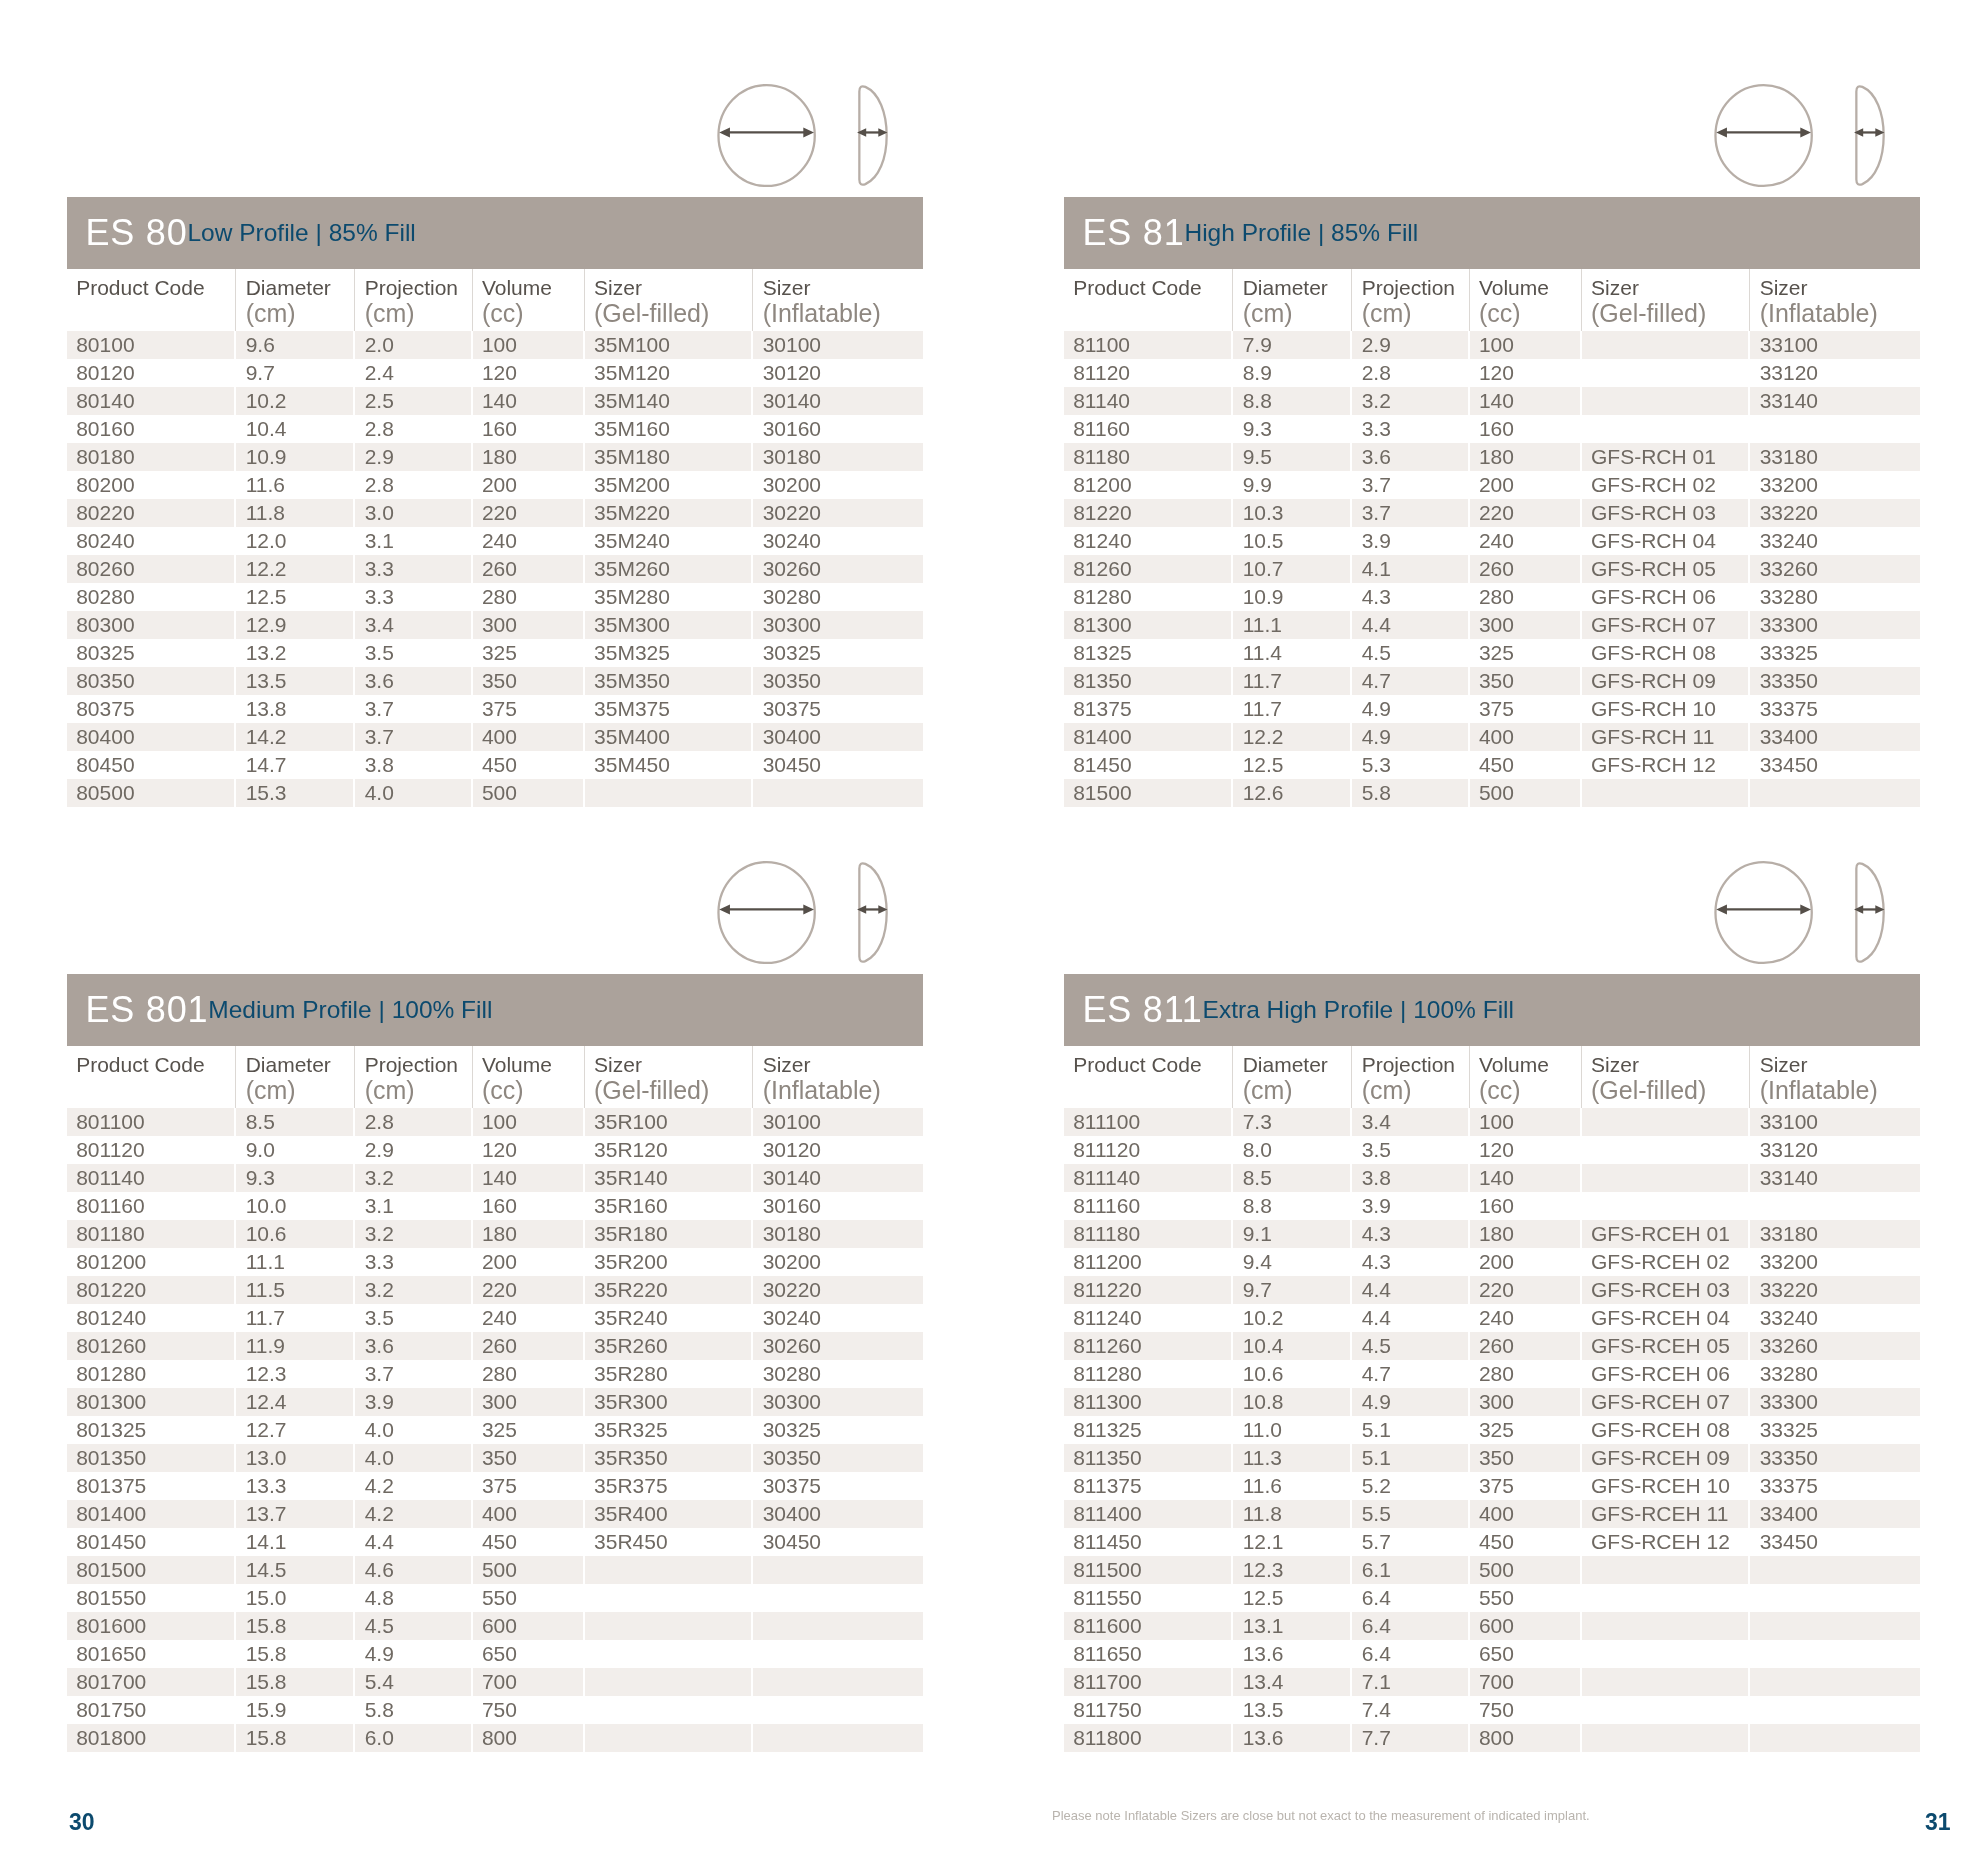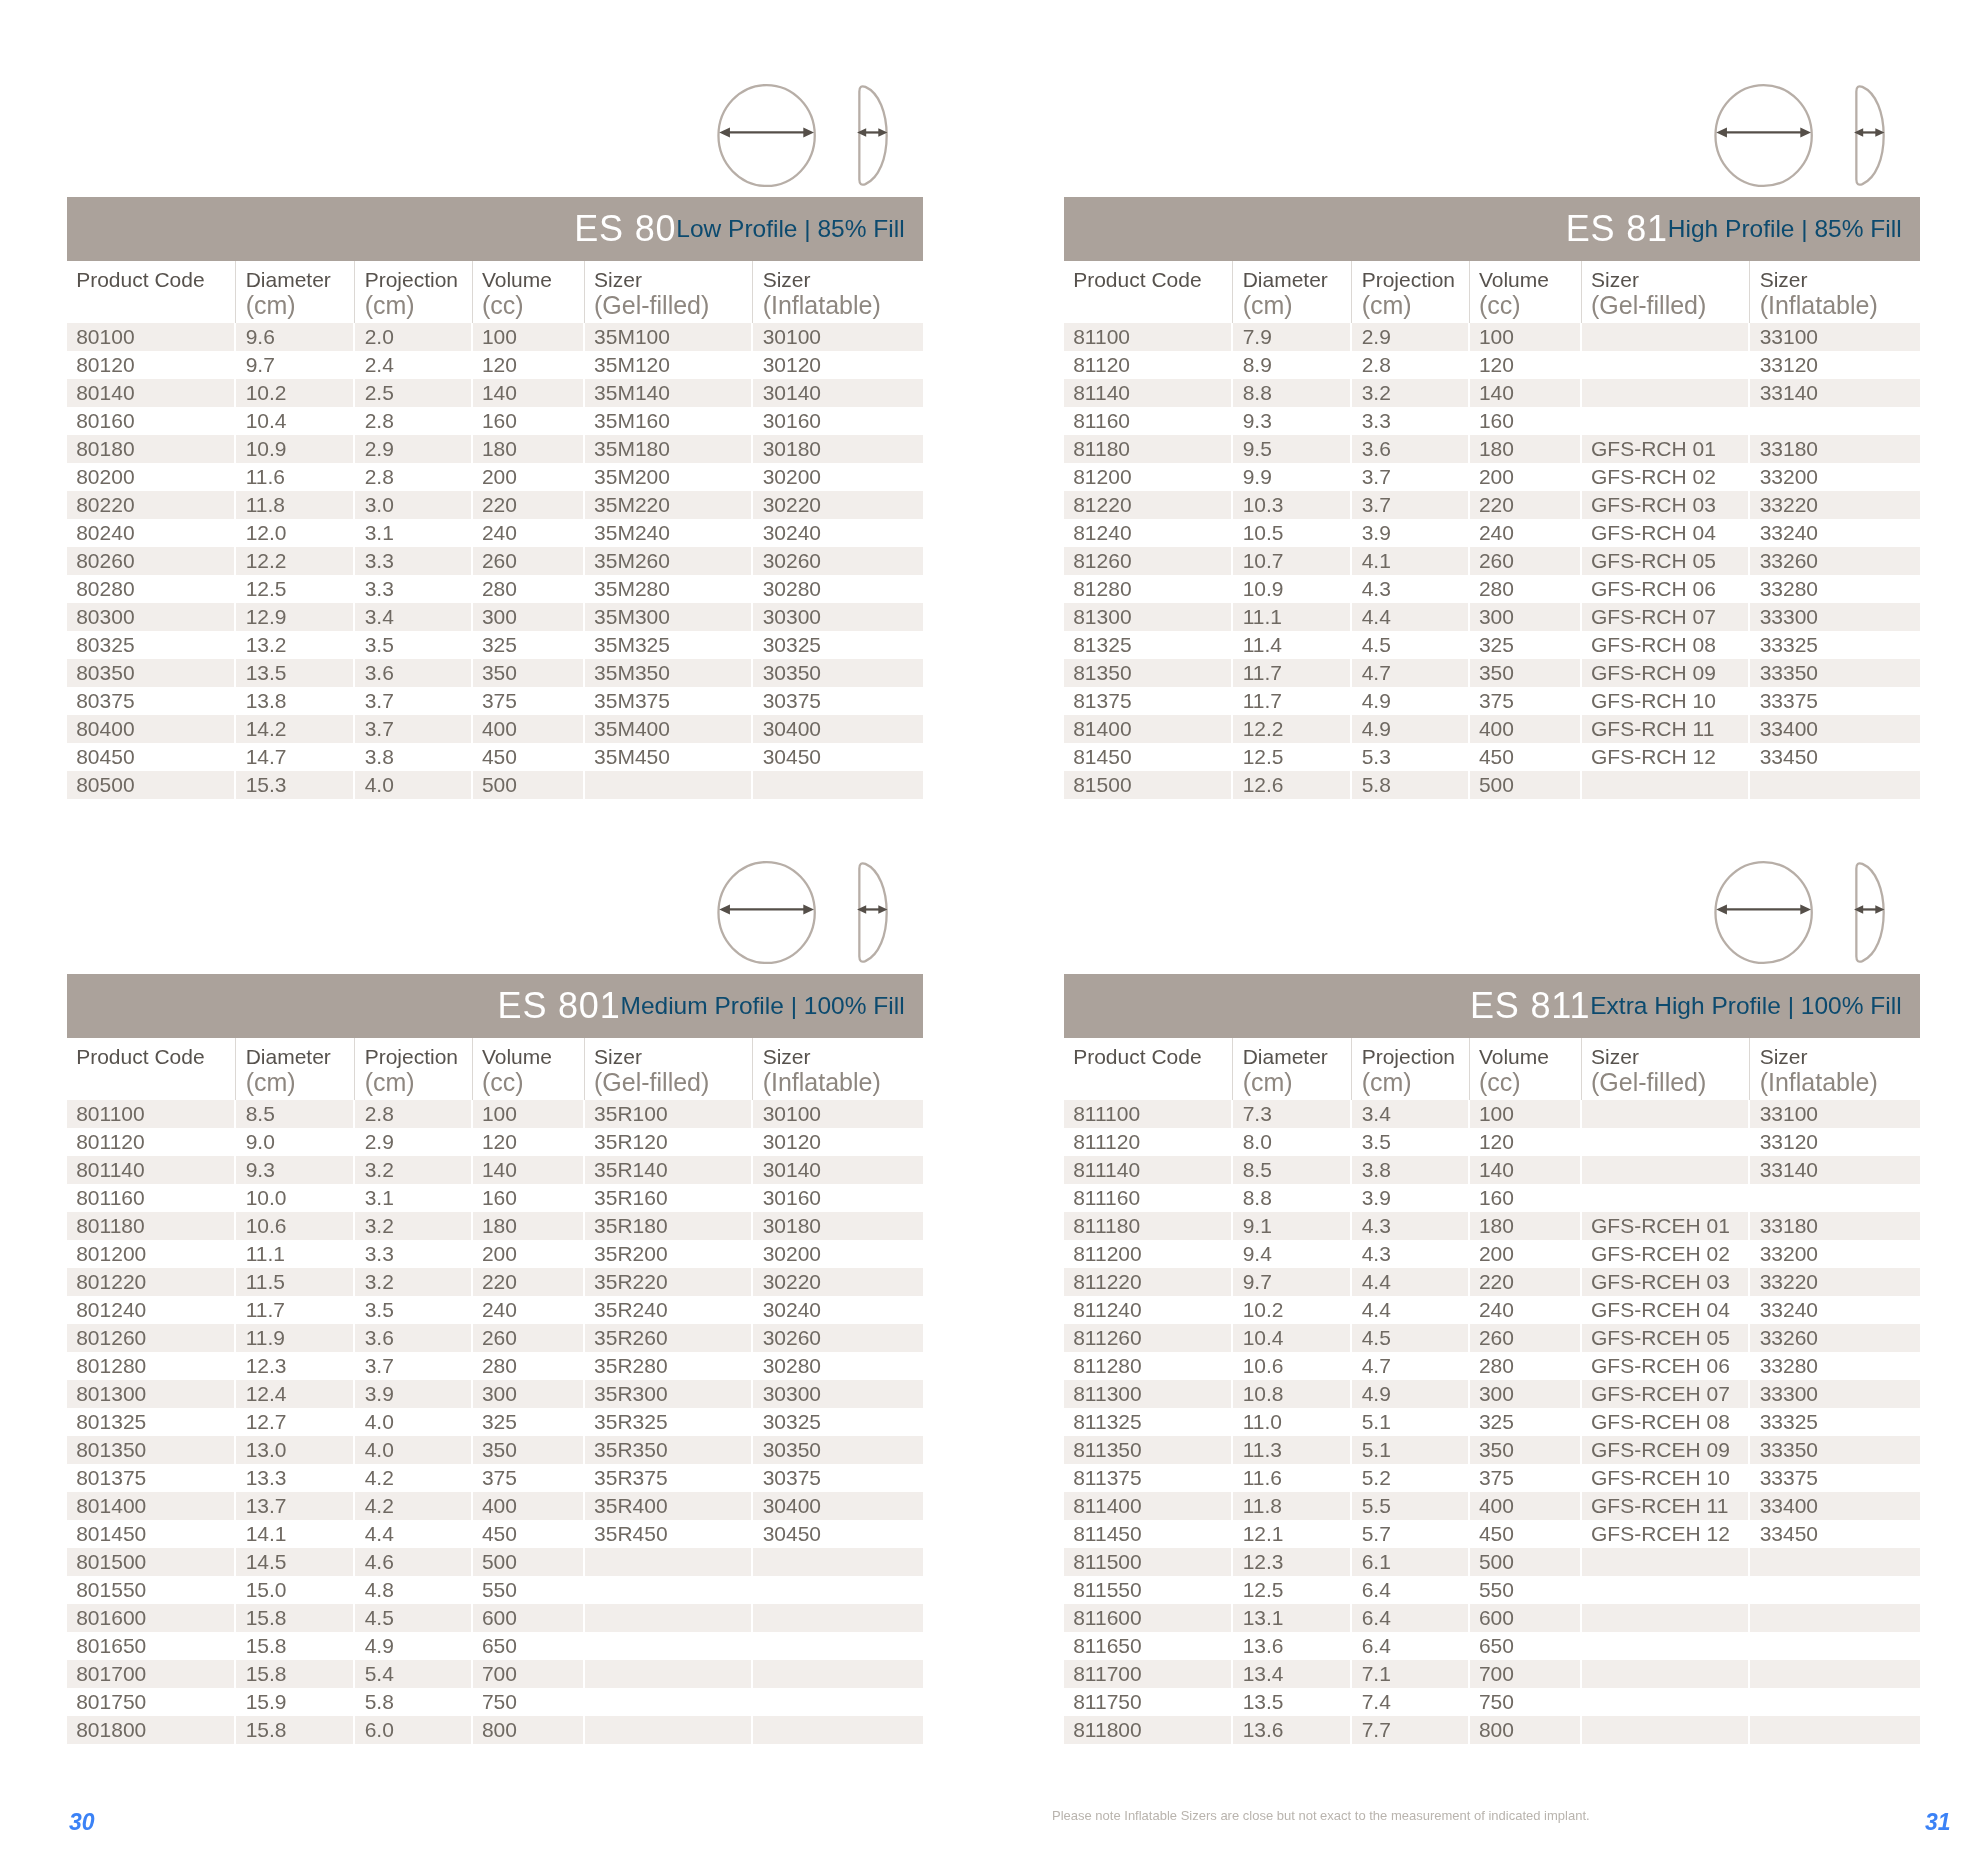--- a/index.html
+++ b/index.html
@@ -25,22 +25,22 @@
   #panel-es81  { left:1064px; top:82px;  }
   #panel-es801 { left:67px;   top:859px; }
   #panel-es811 { left:1064px; top:859px; }
 
   .diagrams {
     height:115px; box-sizing:border-box;
     display:flex; justify-content:flex-end; align-items:flex-end;
     gap:32px; padding-right:31px; padding-bottom:7.7px;
   }
   .titlebar {
-    height:64px; background:var(--bar);
-    display:flex; align-items:center; justify-content:flex-end;
+    height:72px; background:var(--bar);
+    display:flex; align-items:center; justify-content:flex-start;
     padding:0 18.4px; box-sizing:border-box;
   }
   .title    { color:#ffffff; font-size:36px; letter-spacing:0.8px; }
   .subtitle { color:#0c4a6e; font-size:24.5px; }
 
   .thead { display:flex; height:62px; background:#ffffff; }
   .thead .cell {
     box-sizing:border-box; padding:6.1px 0 0 9.2px;
     border-right:1.5px solid #dcd8d4;
   }
@@ -59,21 +59,21 @@
   .tbody .cell:last-child { border-right:none; }
 
   .c0 { width:19.8%; } .c1 { width:13.9%; } .c2 { width:13.7%; }
   .c3 { width:13.1%; } .c4 { width:19.7%; } .c5 { width:19.8%; }
 
   .footnote {
     position:absolute; left:1052px; top:1808px;
     font-size:13px; color:var(--footnote); white-space:nowrap;
   }
   .pagenum {
-    position:absolute; font-size:23px; font-weight:bold; color:#3b82f6;font-style:italic;
+    position:absolute; font-size:23px; font-weight:bold; color:#0c4a6e;
   }
   #page-30 { left:69px;   top:1809px; }
   #page-31 { left:1878px; top:1809px;margin-left:47px; }
 
   svg .outline { fill:none; stroke:var(--stroke); stroke-width:3; }
   svg .arrowline { stroke:var(--arrow); stroke-width:3; }
   svg .arrowhead { fill:var(--arrow); }
 </style>
 </head>
 <body>

